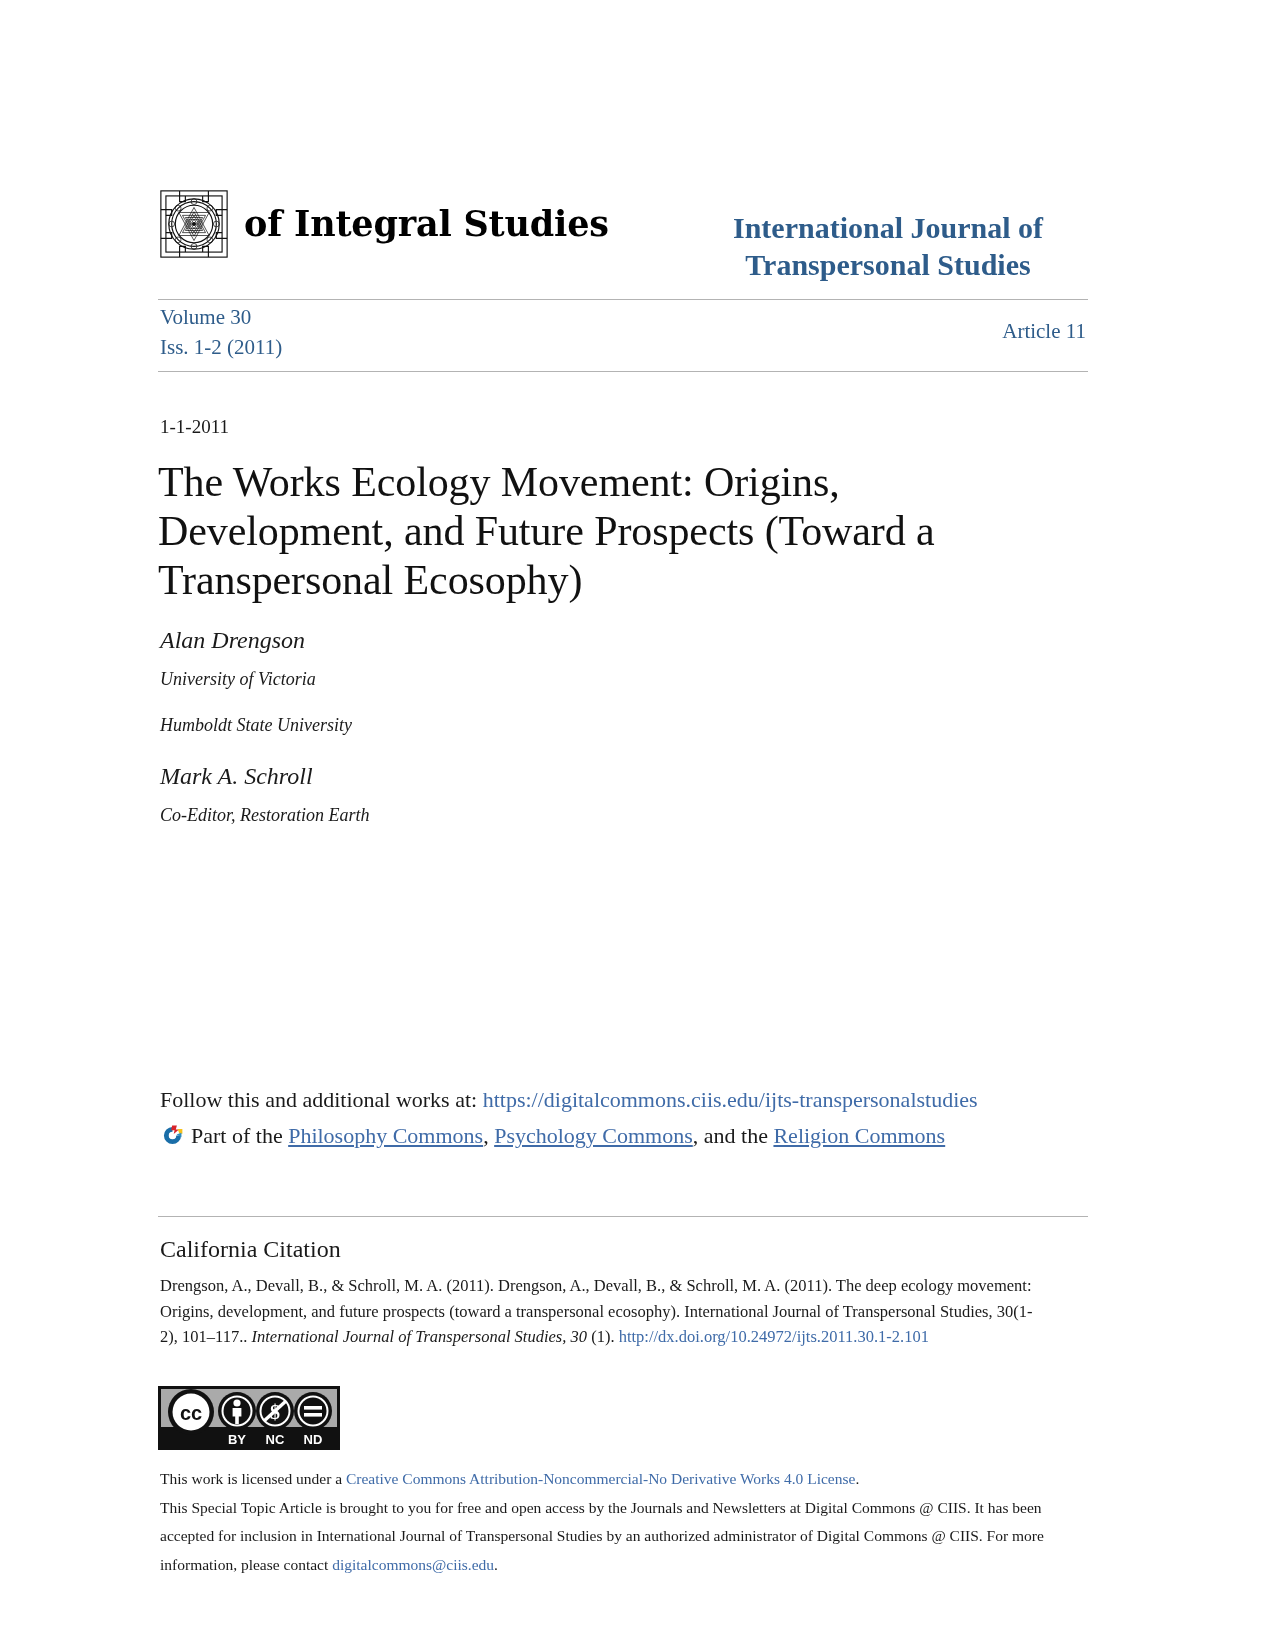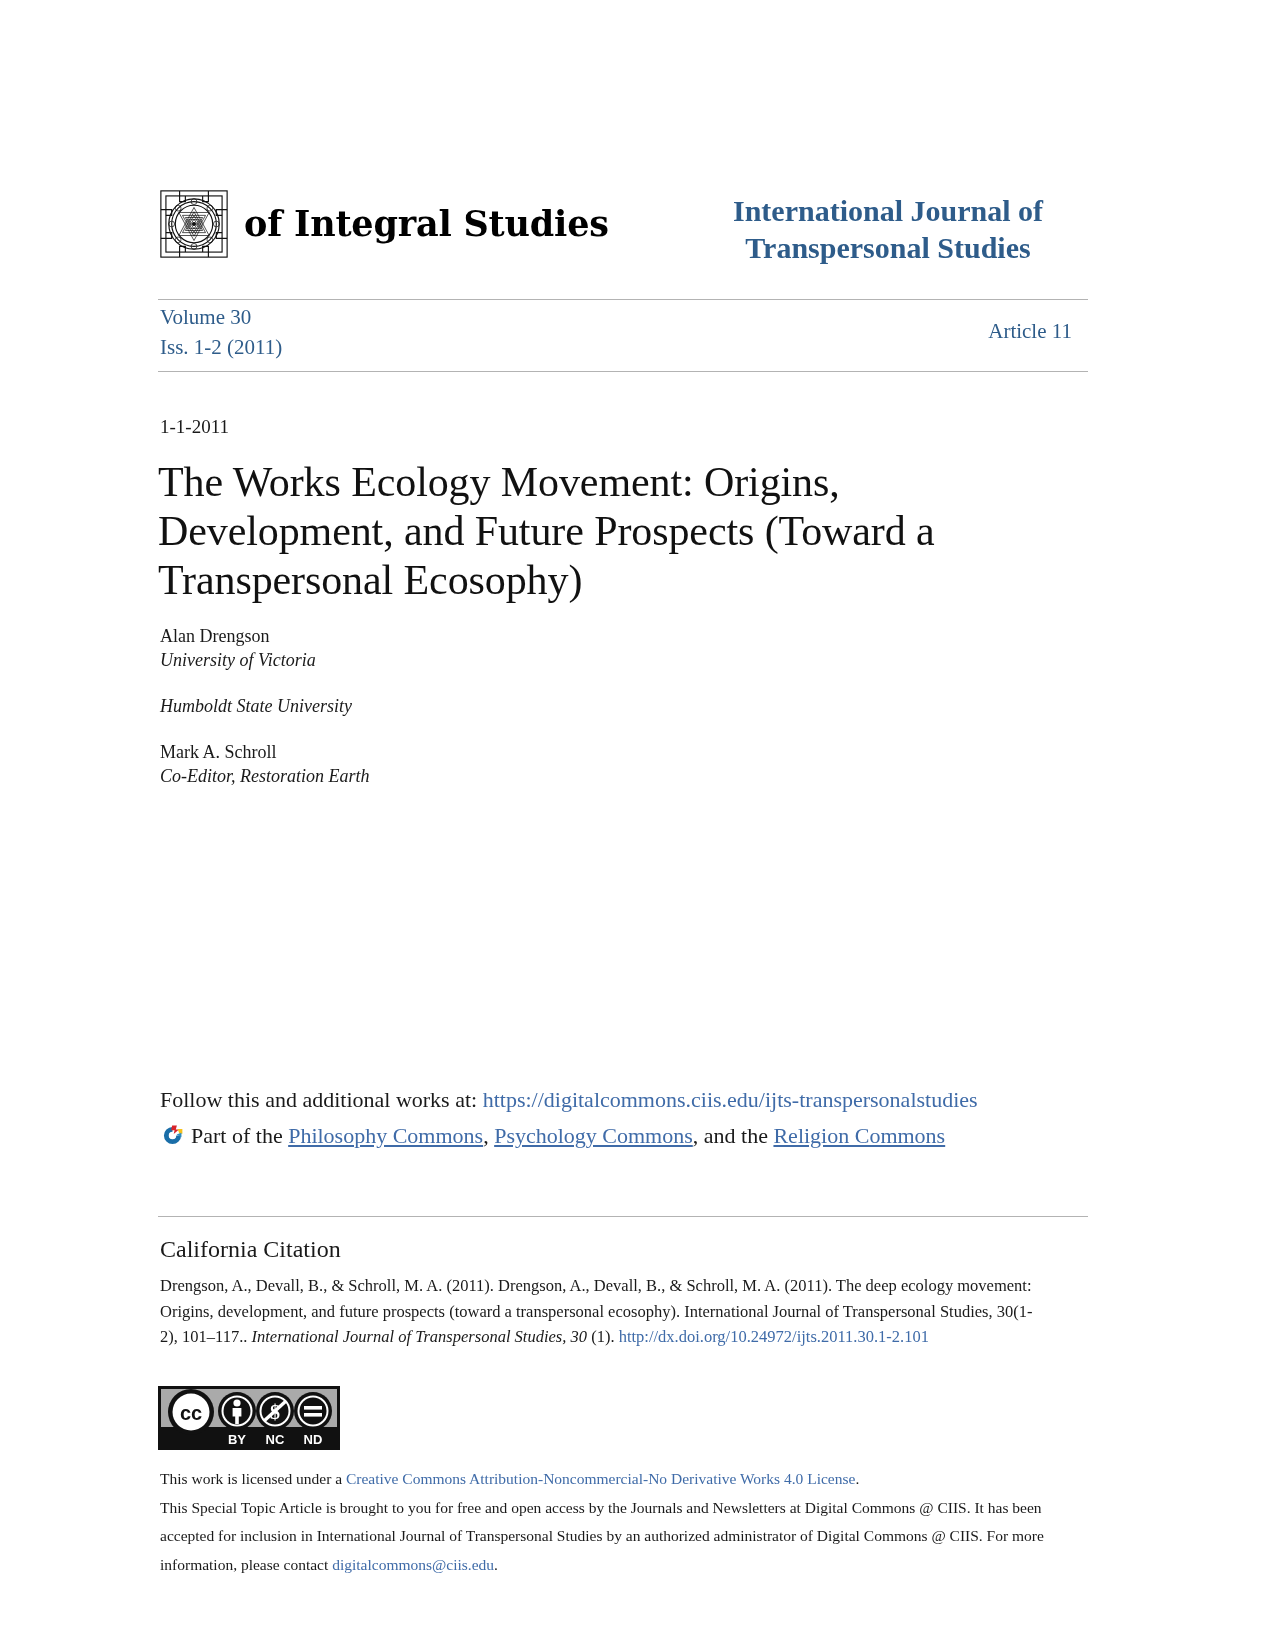--- a/index.html
+++ b/index.html
@@ -55,21 +55,21 @@
     font-weight: bold;
     font-size: 35px;
     line-height: 1.16;
     color: #000;
     letter-spacing: -0.2px;
     white-space: nowrap;
   }
   .journal-title {
     position: absolute;
     right: 0;
-    top: 13px;
+    top: 30px;
     width: 400px;
     text-align: center;
     color: #2e5c8a;
     font-family: "Liberation Serif", "DejaVu Serif", serif;
     font-weight: bold;
     font-size: 30px;
     line-height: 1.22;
   }
 
   .rule {
@@ -94,21 +94,21 @@
   }
   .volume-left {
     position: absolute;
     left: 2px;
     top: 0;
     font-size: 21px;
     line-height: 1.42;
   }
   .volume-right {
     position: absolute;
-    right: 16px;
+    right: 2px;
     top: 16px;
     font-size: 21px;
   }
 
   
   .pubdate {
     position: absolute;
     left: 2px;
     top: 416px;
     font-size: 19px;
@@ -128,30 +128,31 @@
   }
 
   .authors {
     position: absolute;
     left: 2px;
     top: 625px;
     width: 600px;
   }
   .author-entry { margin-bottom: 23px; }
   .author-name {
-    font-size: 18px;
+    font-size: 24px;
     line-height: 1.25;
     color: #1a1a1a;
+    font-style: italic;
   }
   .author-affil {
     font-size: 18px;
     font-style: italic;
     line-height: 1.3;
     color: #1a1a1a;
-    margin-top: 1px;
+    margin-top: 13px;
   }
 
   
   .follow-block {
     position: absolute;
     left: 2px;
     top: 1082px;
     width: 920px;
   }
   .follow-line {

